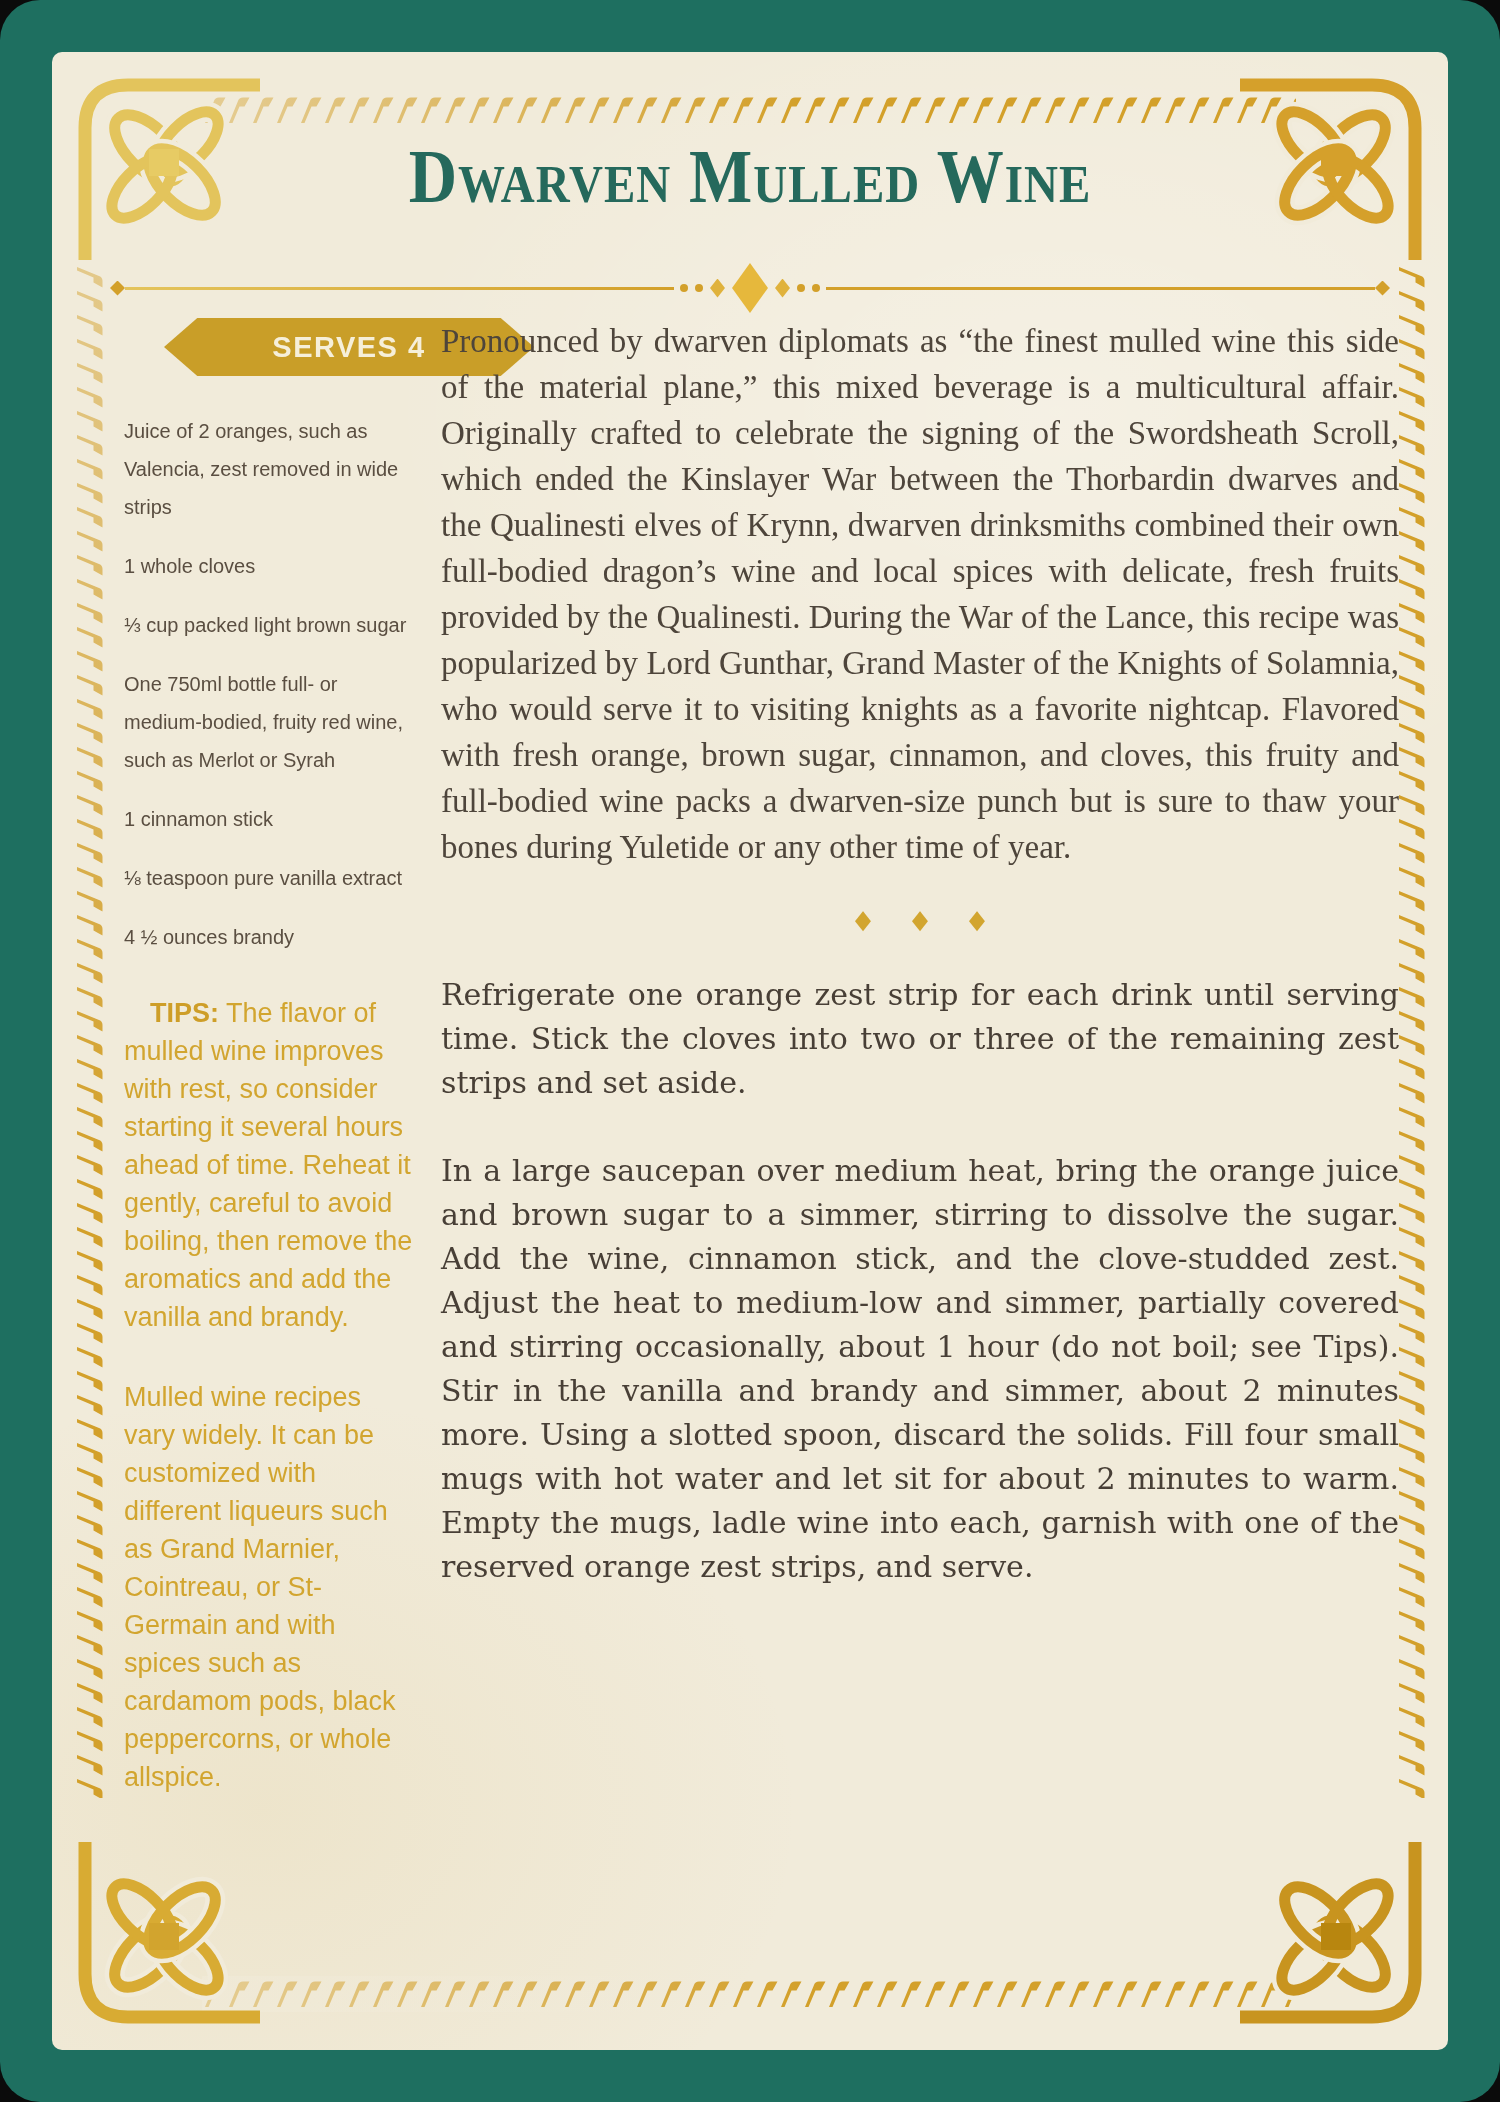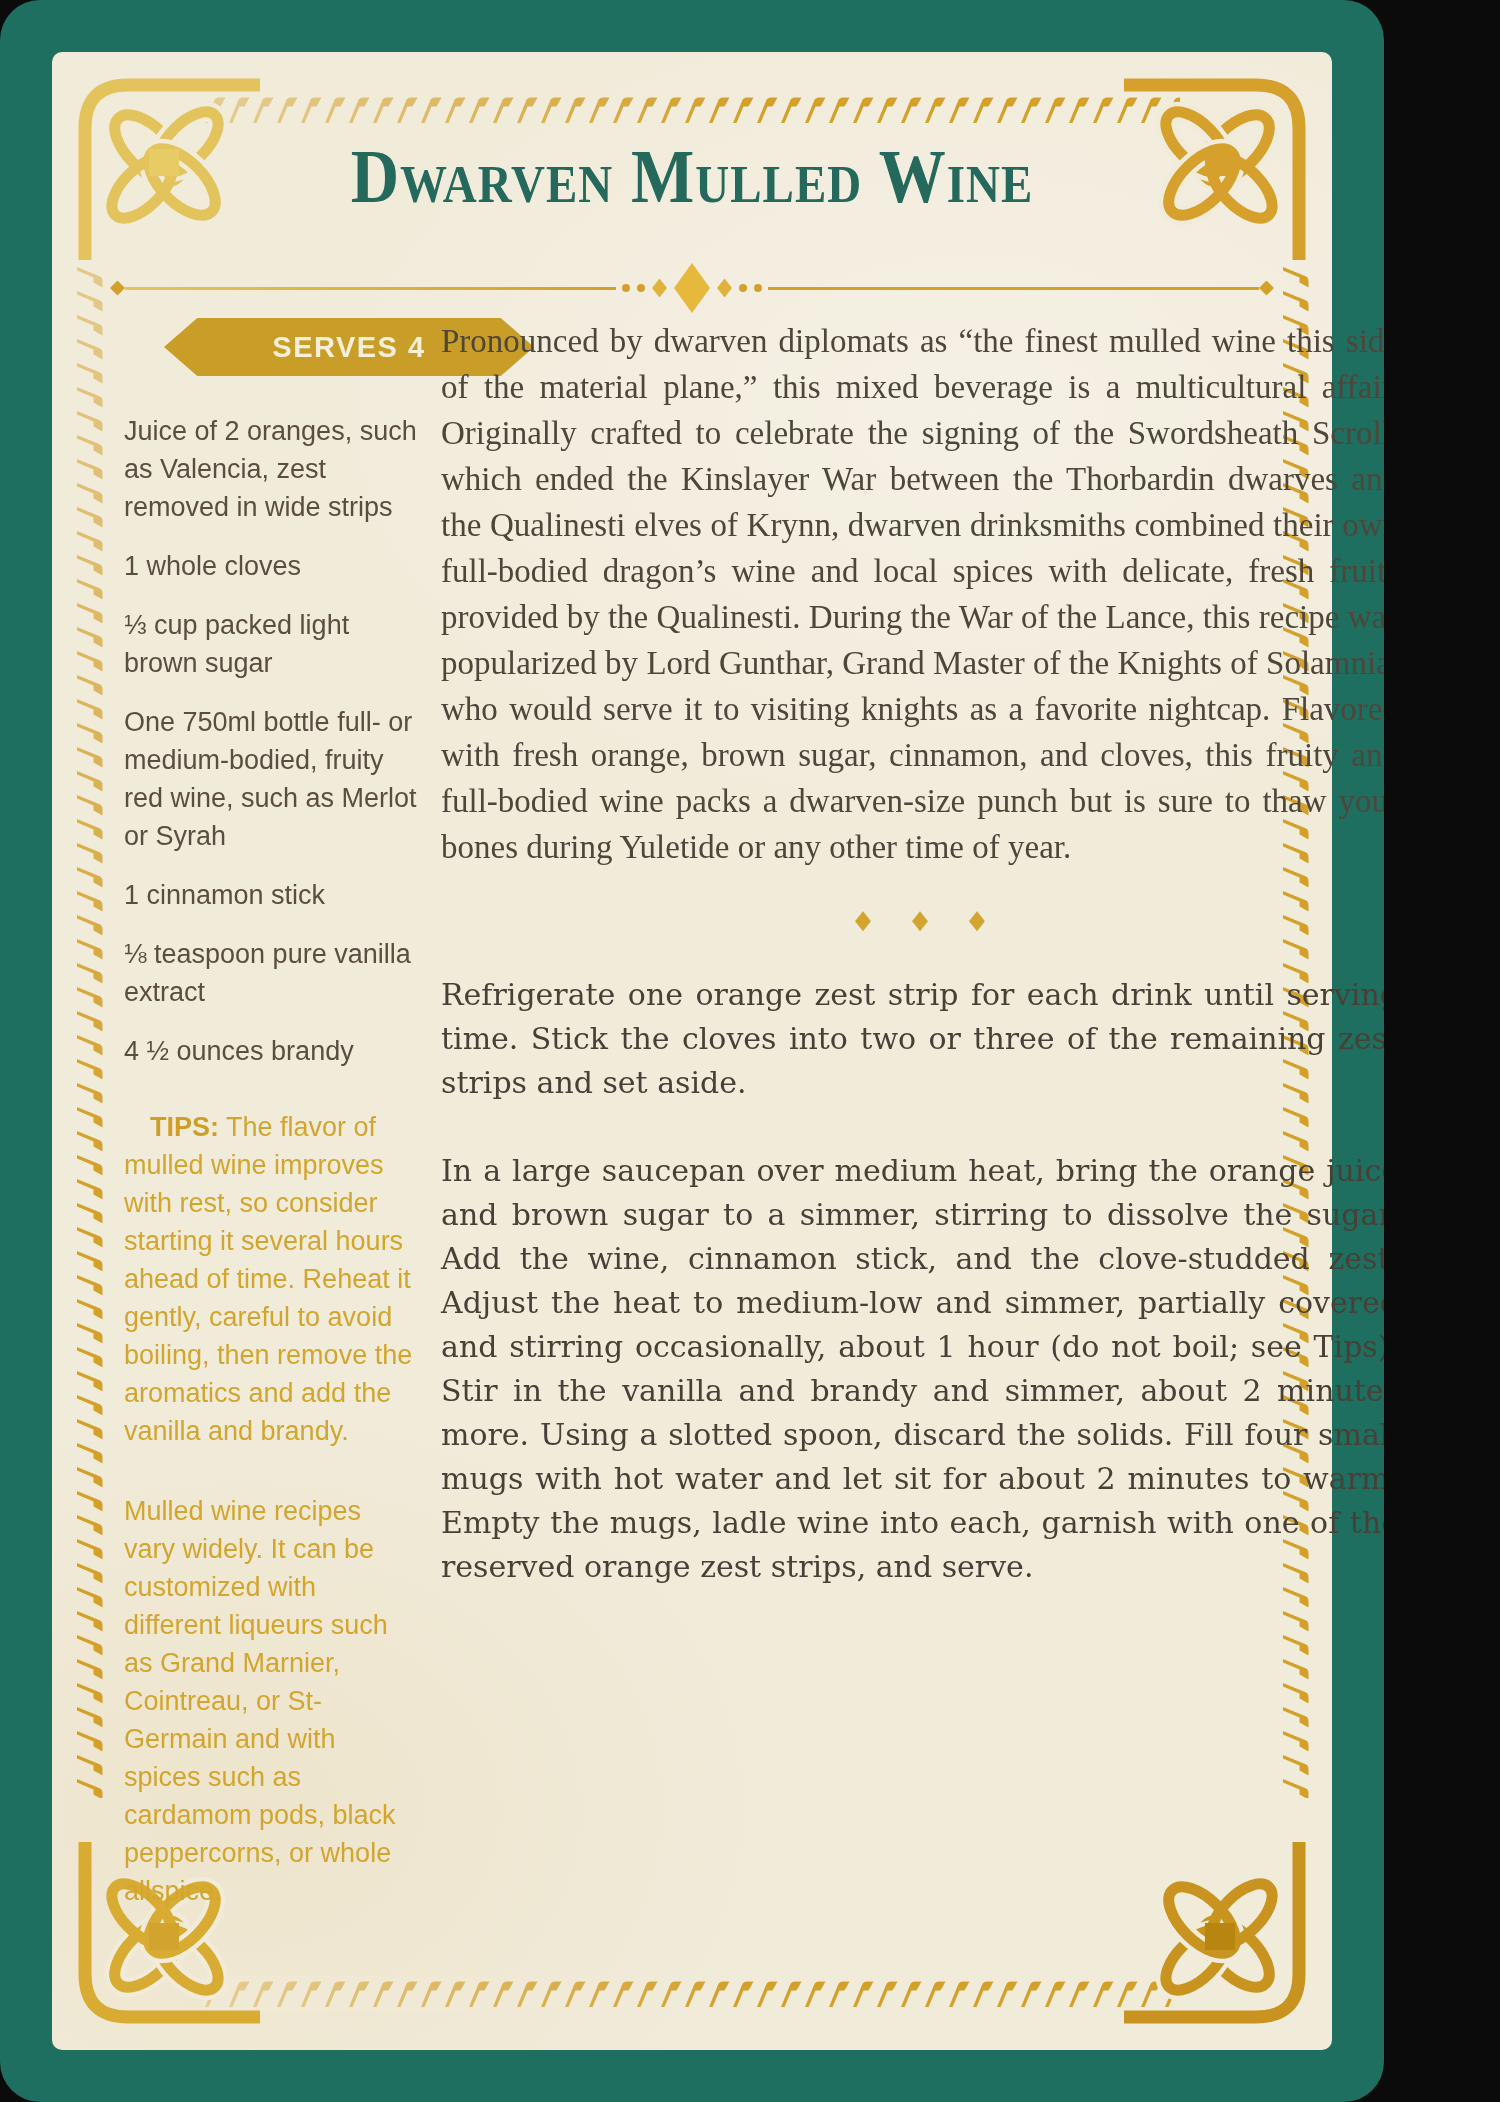--- a/index.html
+++ b/index.html
@@ -1,16 +1,16 @@
 <!DOCTYPE html>
 <html><head>
 <meta charset="utf-8">
 <style>
   html,body{margin:0;padding:0;background:#0b0b0b;}
-  .stage{width:1384px;height:2102px;position:relative;font-family:"Liberation Sans",sans-serif;}
+  .stage{width:1500px;height:2102px;position:relative;font-family:"Liberation Sans",sans-serif;}
   .card{position:absolute;inset:0;background:#1E6F60;border-radius:40px;overflow:hidden;}
   .paper{position:absolute;inset:52px;border-radius:10px;
     background:
       radial-gradient(1100px 700px at 72% 18%, rgba(255,255,255,.28), transparent 62%),
       radial-gradient(900px 700px at 15% 88%, rgba(210,180,96,.12), transparent 60%),
       #F1EBDA;}
 
   
   .chain{position:absolute;}
   .chain svg{display:block;width:100%;height:100%;}
@@ -50,21 +50,21 @@
   .dm.big{width:36px;height:50px;background:#E6B83C;}
 
   
   .serves{position:absolute;left:112px;top:266px;width:370px;height:58px;background:#C99E28;
     clip-path:polygon(0 50%,9% 0,91% 0,100% 50%,91% 100%,9% 100%);
     display:flex;align-items:center;justify-content:center;}
   .serves span{font-weight:bold;font-size:29px;letter-spacing:1.5px;color:#F6EFD9;}
 
   
   .left-col{position:absolute;left:72px;top:360px;width:294px;}
-  .left-col p.ing{margin:0 0 21px;font-size:27px;line-height:38px;color:#5A4E41;}
+  .left-col p.ing{margin:0 0 21px;font-size:20px;line-height:38px;color:#5A4E41;}
   .tips{margin-top:38px;}
   .tips p{margin:0 0 42px;font-size:27px;line-height:38px;color:#D2A52F;}
   .tips strong{font-weight:bold;color:#CE9E28;margin-left:26px;}
 
   
   .right-col{position:absolute;left:389px;top:266px;width:958px;}
   .intro{margin:0;font-family:"Liberation Serif",serif;font-size:33px;line-height:46px;
     text-align:justify;color:#4E453B;}
   .triple-diamond{text-align:center;margin:34px 0 38px;color:#D2A52F;font-size:26px;
     letter-spacing:22px;text-indent:22px;transform:scaleX(.8);}

